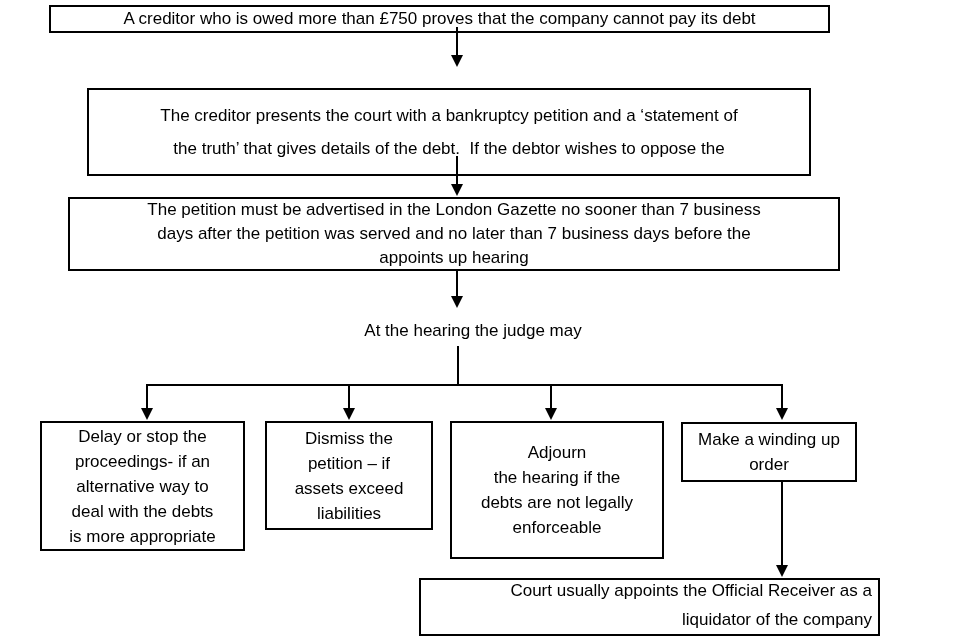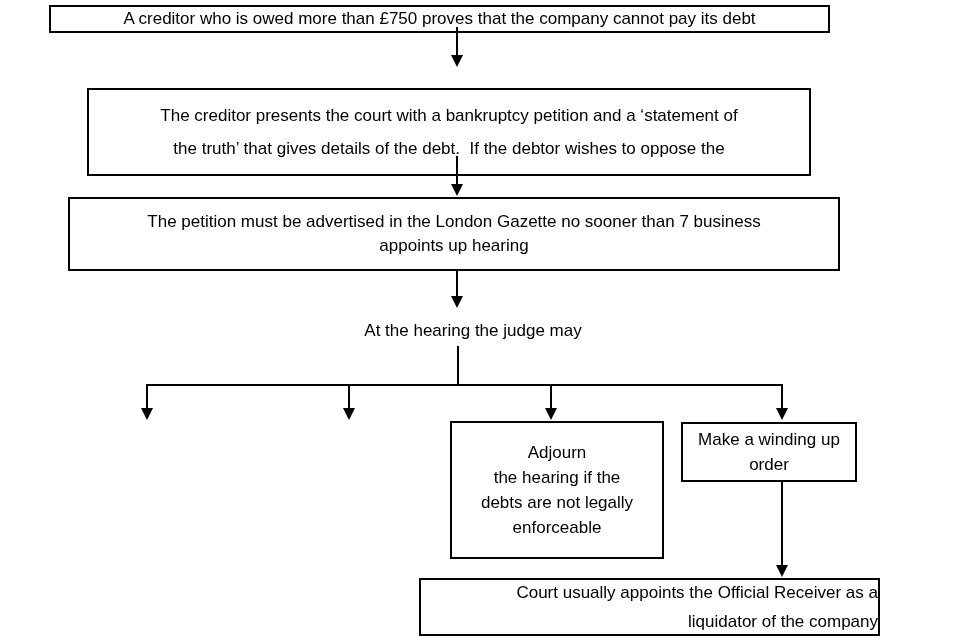--- a/index.html
+++ b/index.html
@@ -20,20 +20,22 @@
     background: #ffffff;
     display: flex;
     flex-direction: column;
     justify-content: center;
     align-items: center;
     text-align: center;
   }
   .fbox.right {
     align-items: flex-end;
     text-align: right;
+    padding-right: 6px;
+    justify-content: flex-end;
   }
   .line { white-space: pre; }
   .lh18 .line { line-height: 18px; }
   .lh24 .line { line-height: 24px; }
   .lh25 .line { line-height: 25px; }
   .lh29 .line { line-height: 29px; }
   .lh33 .line { line-height: 33px; }
   .stem { position: absolute; width: 2px; background: #000000; }
   .hline { position: absolute; height: 2px; background: #000000; }
   .ahead {
@@ -64,20 +66,21 @@
   <div class="fbox lh33" style="left:87px; top:68px; width:724px; height:88px;margin-top:20px;">
     <div class="line">The creditor presents the court with a bankruptcy petition and a ‘statement of</div>
     <div class="line">the truth’ that gives details of the debt.  If the debtor wishes to oppose the</div>
   </div>
 
   <div class="stem" style="left:456px; top:156px; height:28px;"></div>
   <div class="ahead" style="left:451px; top:184px;"></div>
 
   <div class="fbox lh24" style="left:68px; top:197px; width:772px; height:74px;text-align:center;">
     <div class="line">The petition must be advertised in the London Gazette no sooner than 7 business</div>
+    <div class="line">days after the petition was served and no later than 7 business days before the</div>
     <div class="line">appoints up hearing</div>
   </div>
 
   <div class="stem" style="left:456px; top:271px; height:25px;"></div>
   <div class="ahead" style="left:451px; top:296px;"></div>
 
   <div class="floating-label" style="left:313px; top:320px; width:320px; height:22px;">At the hearing the judge may</div>
 
   <div class="stem" style="left:457px; top:346px; height:38px;"></div>
   <div class="hline" style="left:146px; top:384px; width:637px;"></div>
@@ -87,21 +90,34 @@
 
   <div class="stem" style="left:348px; top:386px; height:22px;"></div>
   <div class="ahead" style="left:343px; top:408px;"></div>
 
   <div class="stem" style="left:550px; top:386px; height:22px;"></div>
   <div class="ahead" style="left:545px; top:408px;"></div>
 
   <div class="stem" style="left:781px; top:386px; height:22px;"></div>
   <div class="ahead" style="left:776px; top:408px;"></div>
 
+  <div class="fbox lh25" style="left:40px; top:421px; width:205px; height:130px;">
+    <div class="line">Delay or stop the</div>
+    <div class="line">proceedings- if an</div>
+    <div class="line">alternative way to</div>
+    <div class="line">deal with the debts</div>
+    <div class="line">is more appropriate</div>
+  </div>
 
+  <div class="fbox lh25" style="left:265px; top:421px; width:168px; height:109px;">
+    <div class="line">Dismiss the</div>
+    <div class="line">petition – if</div>
+    <div class="line">assets exceed</div>
+    <div class="line">liabilities</div>
+  </div>
 
   <div class="fbox lh25" style="left:450px; top:421px; width:214px; height:138px;">
     <div class="line">Adjourn</div>
     <div class="line">the hearing if the</div>
     <div class="line">debts are not legally</div>
     <div class="line">enforceable</div>
   </div>
 
   <div class="fbox lh25" style="left:681px; top:422px; width:176px; height:60px;">
     <div class="line">Make a winding up</div>

